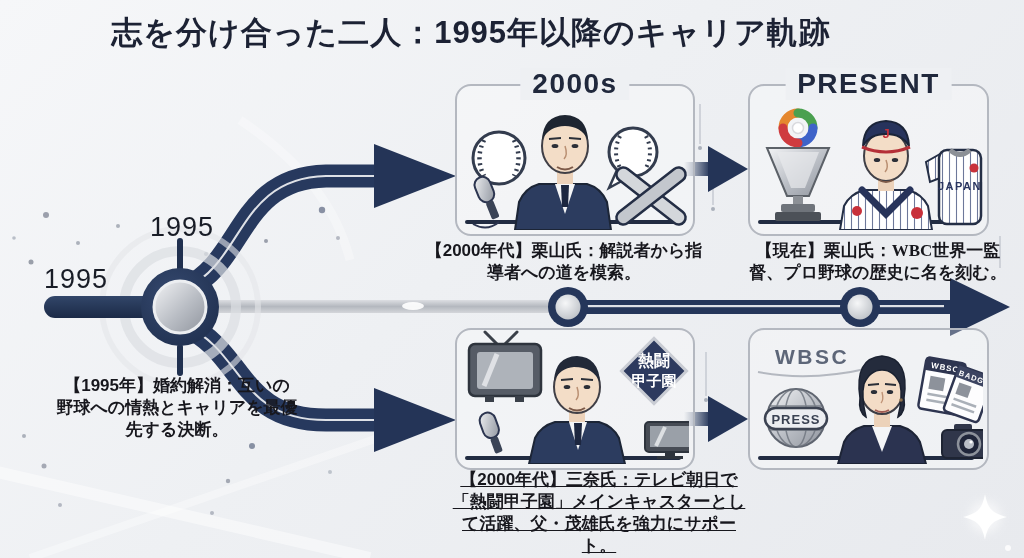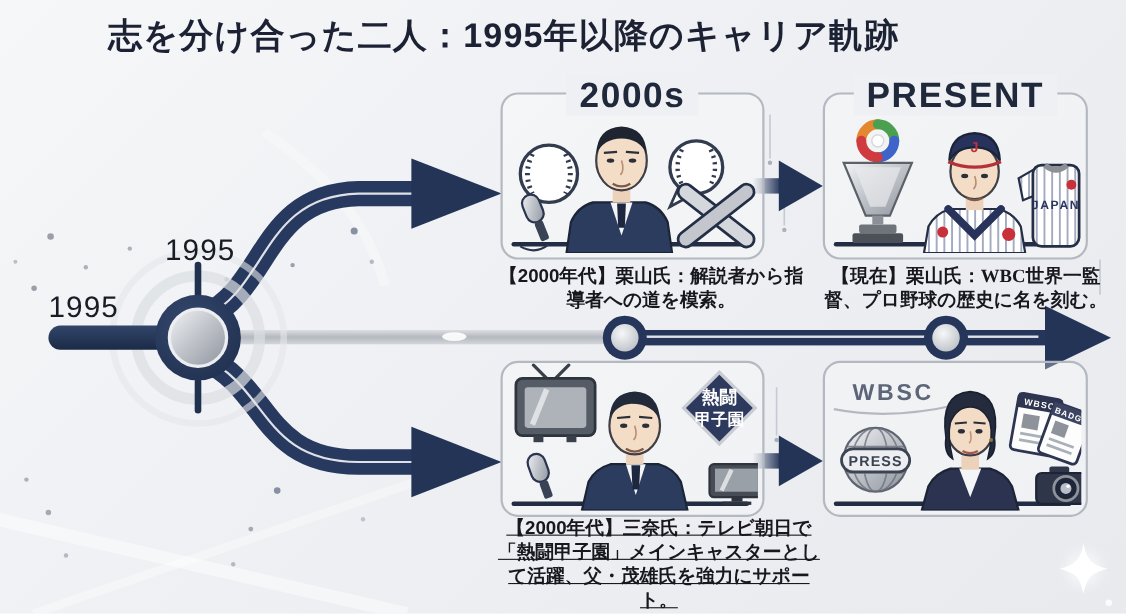--- a/index.html
+++ b/index.html
@@ -3,43 +3,43 @@
 <meta charset="utf-8">
 <style>
   html,body{margin:0;padding:0;}
   .stage{
     position:relative;width:1024px;height:558px;overflow:hidden;
     background:linear-gradient(135deg,#f6f7f9 0%,#eef0f3 45%,#e8eaee 100%);
     font-family:"Liberation Sans","DejaVu Sans",sans-serif;
   }
   .layer{position:absolute;left:0;top:0;width:1024px;height:558px;}
   .title{
-    position:absolute;left:2px;top:12px;width:912px;margin:0;text-align:center;
+    position:absolute;left:15px;top:12px;width:912px;margin:0;text-align:center;
     font-size:31px;font-weight:700;color:#1c2234;letter-spacing:1px;z-index:5;
   }
   .year{
     position:absolute;font-weight:400;color:#181c26;z-index:4;letter-spacing:1px;
   }
   .year-top{left:150px;top:212px;font-size:27px;}
   .year-left{left:44px;top:264px;font-size:27px;}
   .panel{
     position:absolute;border:2px solid #b4b8c0;border-radius:16px;
     background:rgba(255,255,255,0.30);z-index:3;
   }
   .panel svg{position:absolute;left:0;top:0;}
   .panel-header{
     position:absolute;top:-18px;left:50%;transform:translateX(-50%);
-    background:#eef0f3;padding:0 12px;font-size:32px;font-weight:700;
+    background:#eef0f3;padding:0 12px;font-size:28px;font-weight:700;
     color:#20283c;letter-spacing:1.5px;white-space:nowrap;
   }
   .caption{
     position:absolute;z-index:4;font-size:17px;font-weight:700;color:#17171d;
     line-height:1.3;text-align:center;
   }
-  .cap-k2000{left:422px;top:240px;width:284px;margin-left:28px;}
+  .cap-k2000{left:422px;top:240px;width:284px;}
   .cap-kpres{left:740px;top:240px;width:276px;font-family:Liberation Serif, serif;}
   .cap-m2000{left:448px;top:469px;width:302px;text-decoration:underline;}
   .cap-mpres{left:744px;top:469px;width:268px;}
   .cap-1995{left:56px;top:375px;width:242px;}
 </style>
 </head>
 <body>
 
 <div class="stage">
 
@@ -365,14 +365,15 @@
         <circle cx="219" cy="114" r="5" fill="#b9bec7"></circle>
         <circle cx="221" cy="112" r="1.6" fill="#ffffff"></circle>
         <rect x="236" y="96" width="7" height="4" rx="1" fill="#8d929b"></rect>
       </g>
     </svg>
   </div>
 
   <div class="caption cap-k2000">【2000年代】栗山氏：解説者から指導者への道を模索。</div>
   <div class="caption cap-kpres">【現在】栗山氏：WBC世界一監督、プロ野球の歴史に名を刻む。</div>
   <div class="caption cap-m2000">【2000年代】三奈氏：テレビ朝日で「熱闘甲子園」メインキャスターとして活躍、父・茂雄氏を強力にサポート。</div>
+  <div class="caption cap-1995">【1995年】婚約解消：互いの野球への情熱とキャリアを最優先する決断。</div>
 
 </div>
 
 </body></html>

